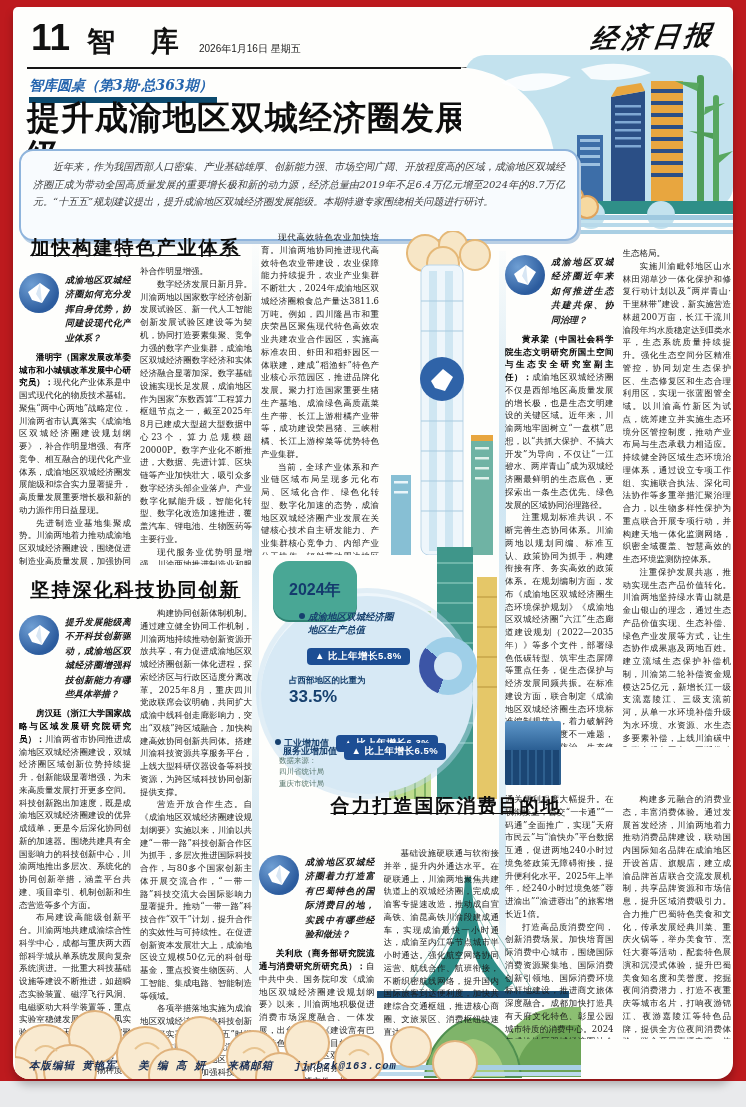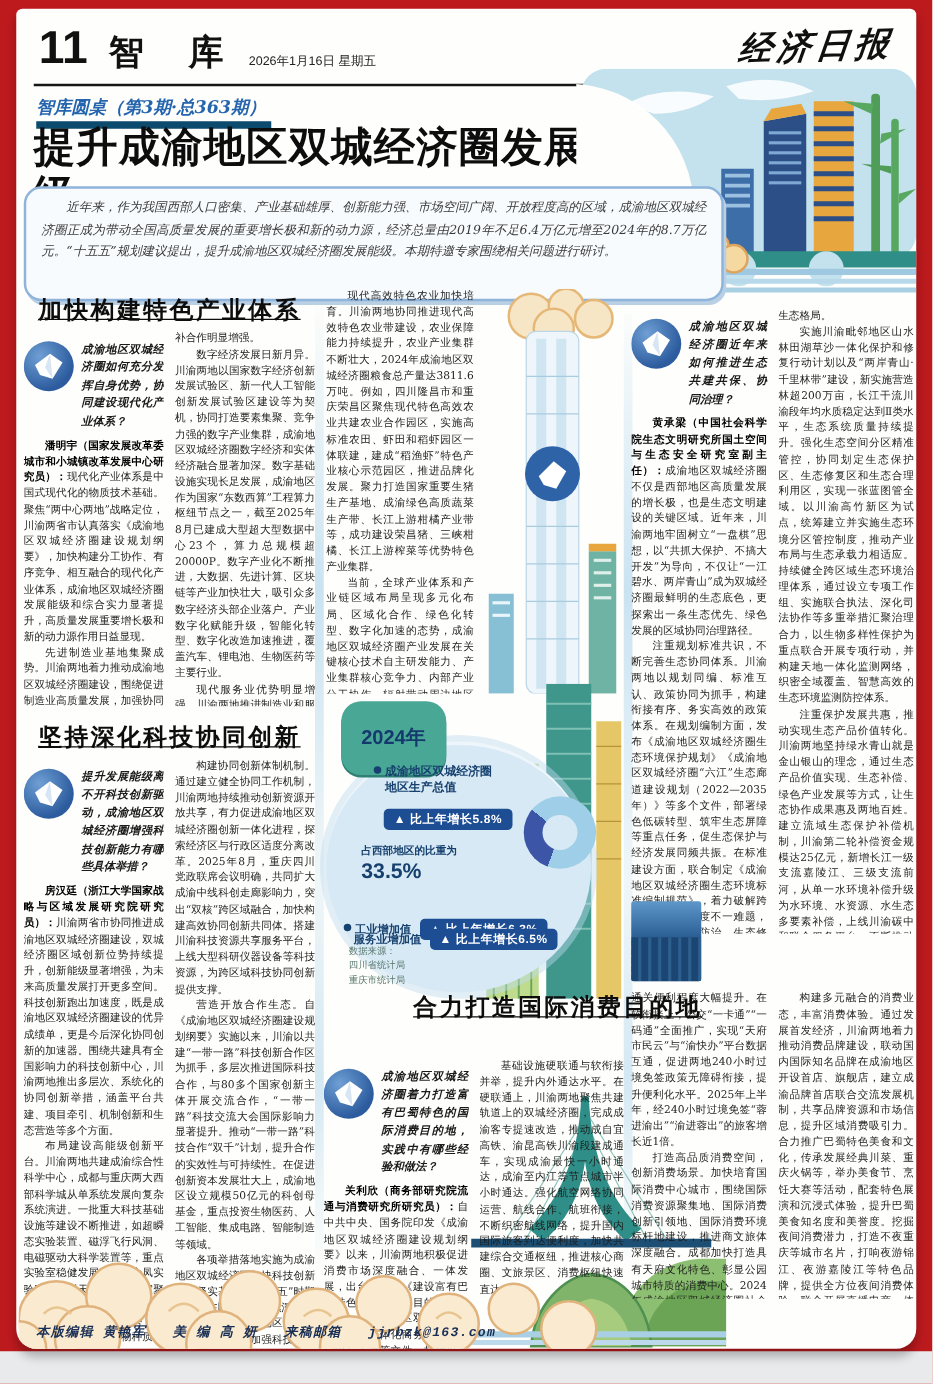--- a/index.html
+++ b/index.html
@@ -162,21 +162,21 @@
       <div class="subcol">
         <div class="qa">
           <div class="qicon">
             <svg width="26" height="22" viewBox="0 0 26 22">
                 <polygon points="2,10 14,1 24,8 16,21 6,18" fill="#ffffff"></polygon>
                 <polygon points="14,1 16,21 10,12" fill="#d8e6f4"></polygon>
               </svg>
           </div>
           <div class="qtext">成渝地区双城经济圈如何充分发挥自身优势，协同建设现代化产业体系？</div>
         </div>
-        <p class="para"><b>潘明宇（国家发展改革委城市和小城镇改革发展中心研究员）：</b><span>现代化产业体系是中国式现代化的物质技术基础。聚焦“两中心两地”战略定位，川渝两省市认真落实《成渝地区双城经济圈建设规划纲要》，加快构建分工协作、有序竞争、相互融合的现代化产业体系，成渝地区双城经济圈发展能级和综合实力显著提升，高质量发展重要增长极和新的动力源作用日益显现。</span></p>
+        <p class="para"><b>潘明宇（国家发展改革委城市和小城镇改革发展中心研究员）：</b><span>现代化产业体系是中国式现代化的物质技术基础。聚焦“两中心两地”战略定位，川渝两省市认真落实《成渝地区双城经济圈建设规划纲要》，补合作明显增强、有序竞争、相互融合的现代化产业体系，成渝地区双城经济圈发展能级和综合实力显著提升，高质量发展重要增长极和新的动力源作用日益显现。</span></p>
         <div>
             <p class="para">先进制造业基地集聚成势。川渝两地着力推动成渝地区双城经济圈建设，围绕促进制造业高质量发展，加强协同联动，健全协作机制，推进重点产业配套、重大平台建设、产业链上下游深度耦合，“川渝造”成为中国制造物美质优的名片。2024年，成渝地区双城经济圈工业增加值为2.42万亿元，比上年增长6.3%。两地培育壮大先进制造业集群，形成电子信息、装备制造、先进材料、特色消费品四大万亿元级产业集群。电子信息先进制造集群入选国家级先进制造业集群，2024年规模达1.72万亿元，占全国比重为10.6%。通过园区共建聚力产业共生，协同推动合作园区设施共建、成果共享、品牌融合。重庆两江新区与四川宜宾三江新区围绕新能源汽车、动力电池、智能终端等推动产业优势合作，互</p>
           </div>
       </div>
       <div class="subcol">
         <p class="noindent">补合作明显增强。</p>
         <div>
             <p class="para">数字经济发展日新月异。川渝两地以国家数字经济创新发展试验区、新一代人工智能创新发展试验区建设等为契机，协同打造要素集聚、竞争力强的数字产业集群，成渝地区双城经济圈数字经济和实体经济融合显著加深。数字基础设施实现长足发展，成渝地区作为国家“东数西算”工程算力枢纽节点之一，截至2025年8月已建成大型超大型数据中心23个，算力总规模超20000P。数字产业化不断推进，大数据、先进计算、区块链等产业加快壮大，吸引众多数字经济头部企业落户。产业数字化赋能升级，智能化转型、数字化改造加速推进，覆盖汽车、锂电池、生物医药等主要行业。</p>
             <p class="para">现代服务业优势明显增强。川渝两地推进制造业和服务业融合发展，共建西部金融中心，成渝地区双城经济圈现代服务业质量和水平持续提升。2024年服务业增加值比上年增长4.5%。租赁和商务服务业、信息软件和信息技术服务业增加值分别增长14.8%、9.8%。商贸物流发展水平明显提高，截至2024年底，西部陆海新通道通达126个国家的548个港口，中欧班列（成渝）开行数量全国领先。西部金融中心建设取得新进展，2024年实现本外币存款余额达17.5万亿元，各项贷款余额16.7万亿元。</p>
           </div>
@@ -275,21 +275,21 @@
         <rect x="106" y="30" width="20" height="222" fill="#e5c768"></rect>
         <g stroke="#b79338" stroke-width="1">
             <line x1="106" y1="50" x2="126" y2="50"></line>
             <line x1="106" y1="80" x2="126" y2="80"></line>
             <line x1="106" y1="110" x2="126" y2="110"></line>
             <line x1="106" y1="140" x2="126" y2="140"></line>
           </g>
       </svg>
       <div class="ig-year">2024年</div>
       <div class="ig-circle"></div>
-      <div class="ig-row" style="left:40px;top:52px;font-size:9.5px;z-index:3;">
+      <div class="ig-row" style="left:40px;top:52px;font-size:9.5px;z-index:3;font-style:italic;">
         <span class="ig-dot"></span><span>成渝地区双城经济圈</span><br>
         <span style="margin-left:9px;">地区生产总值</span>
       </div>
       <div class="ig-row" style="left:48px;top:86px;z-index:3;">
         <span class="ig-pill"><span>▲</span> <span>比上年增长5.8%</span></span>
       </div>
       <div class="ig-row" style="left:30px;top:116px;font-size:8.5px;z-index:3;">
         <span>占西部地区的比重为</span><br>
         <span class="ig-share-val">33.5%</span>
       </div>

